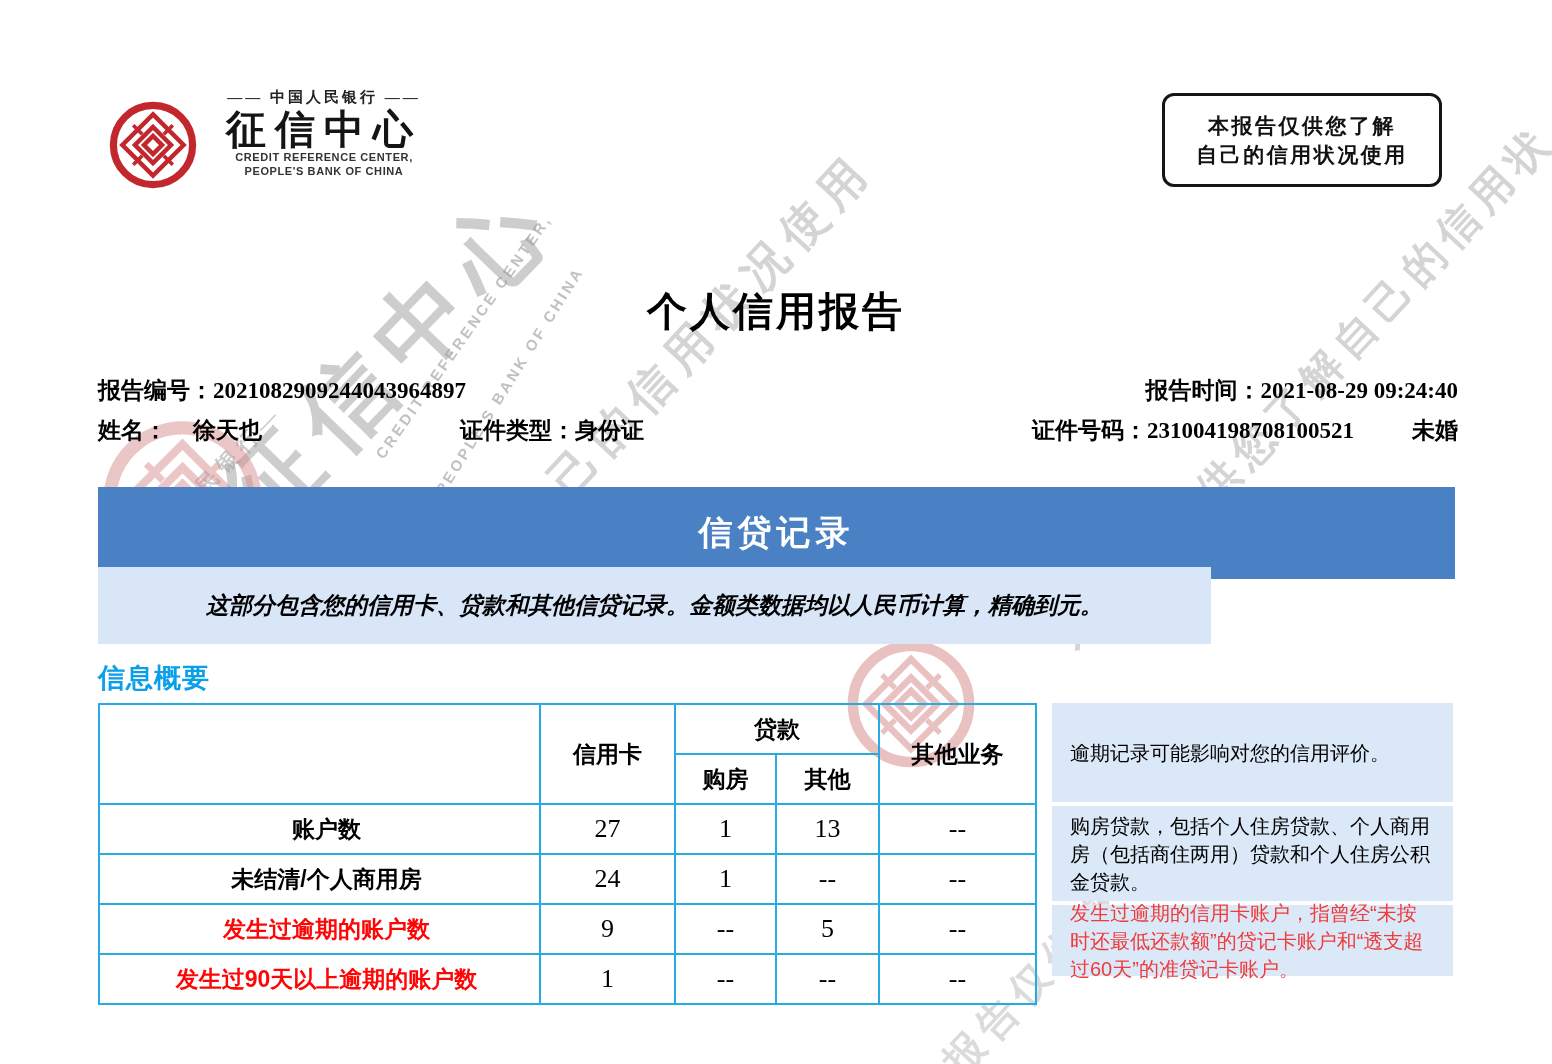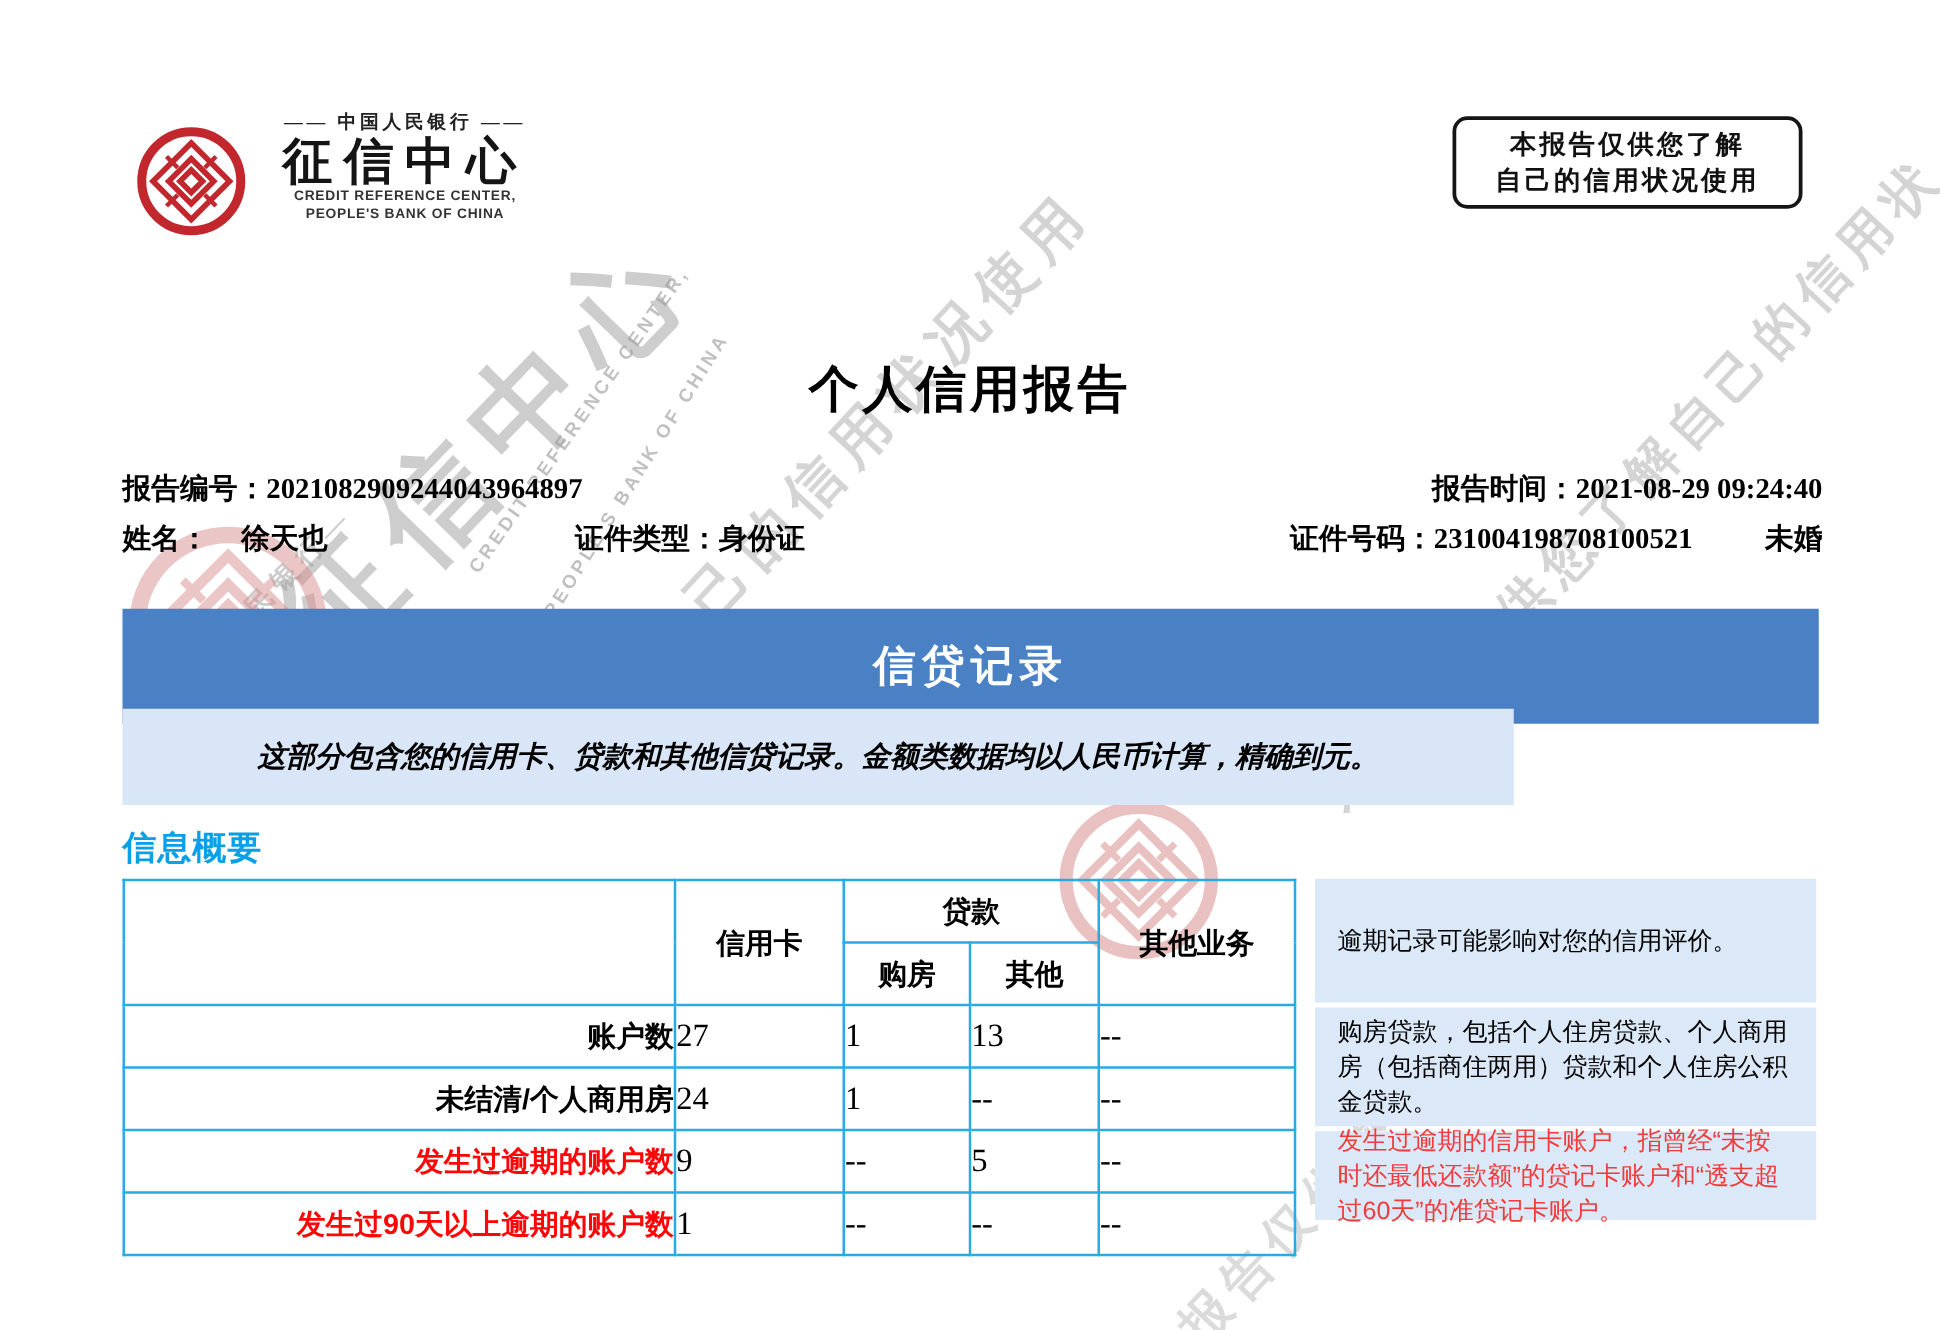--- a/index.html
+++ b/index.html
@@ -34,21 +34,21 @@
   
   .content { position:absolute; inset:0; z-index:2; }
   .logo { position:absolute; left:108px; top:88px; display:flex; align-items:flex-start; }
   .logo-seal { width:90px; height:90px; margin-top:12px; color:#c1272d; flex:0 0 auto; }
   .logo-text { margin-left:8px; width:236px; text-align:center; }
   .logo-bank { font-size:15px; font-weight:700; letter-spacing:3px;
     font-family:"Liberation Serif", serif; color:#222; }
   .logo-center { font-size:40px; font-weight:700; letter-spacing:9px; line-height:1.1; color:#141414; }
   .logo-eng { font-size:11px; font-weight:700; letter-spacing:.6px; color:#333; line-height:1.25; }
 
-  .notice-box { position:absolute; left:1162px; top:93px; width:280px; padding:5px 10px;
+  .notice-box { position:absolute; left:1162px; top:93px; width:280px; padding:15px 10px;
     border:3px solid #151515; border-radius:12px; text-align:center;
     font-size:21px; font-weight:700; letter-spacing:2.5px; line-height:29px; color:#111; }
 
   .title { position:absolute; left:0; top:284px; width:100%; text-align:center;
     font-size:40px; font-weight:700; letter-spacing:3px; color:#000; }
 
   
   .info { position:absolute; left:98px; top:370px; width:1360px;
     font-size:23px; font-weight:700; color:#000; }
   .info-row { position:relative; height:40px; line-height:40px; }
@@ -66,22 +66,22 @@
     font-size:23px; font-weight:700; font-style:italic; color:#000; }
 
   .section-heading { position:absolute; left:98px; top:660px;
     font-size:27px; font-weight:700; color:#09a0e9; letter-spacing:1px; }
 
   
   .summary-table { position:absolute; left:98px; top:703px; width:937px;
     border-collapse:collapse; table-layout:fixed; background:transparent; }
   .summary-table th, .summary-table td { border:2px solid #29abe2; height:50px; }
   .summary-table th { font-size:23px; font-weight:700; color:#000; text-align:center; }
-  .cell-label { font-size:23px; font-weight:700; text-align:right; padding-left:14px; color:#000; }
-  .cell-val { font-family:"Liberation Serif", serif; font-size:26px; color:#000; }
+  .cell-label { font-size:23px; font-weight:700; text-align:center; padding-left:14px; color:#000; }
+  .cell-val { font-family:"Liberation Serif", serif; font-size:26px; text-align:center; color:#000; }
   .row-red .cell-label { color:#fe0606; }
 
   
   .notes { position:absolute; left:1052px; top:703px; width:401px; height:302px; }
   .note { position:absolute; left:0; width:401px; background:#dbe8f7;
     display:flex; align-items:center; padding:8px 18px;
     font-size:20px; line-height:28px; color:#000; }
   .note-1 { top:0;   height:99px; }
   .note-2 { top:103px; height:95px; }
   .note-3 { top:202px; height:71px; color:#ef3b3b; }

